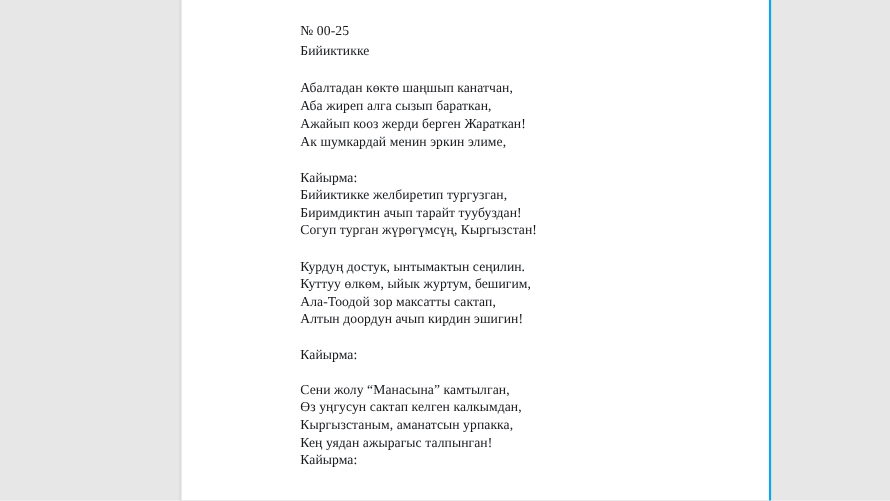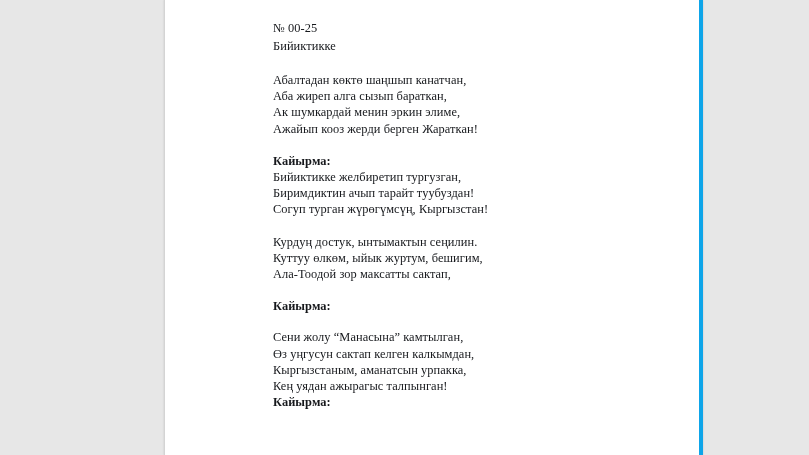--- a/index.html
+++ b/index.html
@@ -22,42 +22,42 @@
   }
 
   #page {
     position: absolute;
     left: 164px;
     top: 0;
     width: 534px;
     height: 455px;
     background: #ffffff;
     border-left: 1px solid #d4d4d4;
-    border-right: 4px solid #0ea5e9;
+    border-right: 2px solid #0ea5e9;
     box-shadow: 0 0 2px rgba(0,0,0,0.14);
     overflow: hidden;
   }
 
   #page-body {
     position: absolute;
     left: 108px;
     top: 20px;
     right: 14px;
   }
 
   .doc-line {
     font-size: 12.4px;
     line-height: 16.2px;
     color: #16181c;
     white-space: pre;
     letter-spacing: 0.07px;
   }
 
   .doc-line.bold {
-    font-weight: bold;
+    font-weight: normal;
   }
 
   .stanza {
     margin: 0;
   }
 
   .gap-lg { height: 17px; }
   .gap-md { height: 16px; }
   .gap-sm { height: 15px; }
 
@@ -76,39 +76,40 @@
       <div class="header-block">
         <div class="doc-line">№ 00-25</div>
         <div class="doc-line">Бийиктикке</div>
       </div>
 
       <div class="gap-lg"></div>
 
       <div class="stanza">
         <div class="doc-line">Абалтадан көктө шаңшып канатчан,</div>
         <div class="doc-line">Аба жиреп алга сызып бараткан,</div>
+        <div class="doc-line">Ажайып кооз жерди берген Жараткан!</div>
         <div class="doc-line">Ак шумкардай менин эркин элиме,</div>
-        <div class="doc-line">Ажайып кооз жерди берген Жараткан!</div>
       </div>
 
       <div class="gap-md"></div>
 
       <div class="stanza">
         <div class="doc-line bold">Кайырма:</div>
         <div class="doc-line">Бийиктикке желбиретип тургузган,</div>
         <div class="doc-line">Биримдиктин ачып тарайт туубуздан!</div>
         <div class="doc-line">Согуп турган жүрөгүмсүң, Кыргызстан!</div>
       </div>
 
       <div class="gap-md"></div>
 
       <div class="stanza">
         <div class="doc-line">Курдуң достук, ынтымактын сеңилин.</div>
         <div class="doc-line">Куттуу өлкөм, ыйык журтум, бешигим,</div>
         <div class="doc-line">Ала-Тоодой зор максатты сактап,</div>
+        <div class="doc-line">Алтын доордун ачып кирдин эшигин!</div>
       </div>
 
       <div class="gap-md"></div>
 
       <div class="stanza">
         <div class="doc-line bold">Кайырма:</div>
       </div>
 
       <div class="gap-sm"></div>
 

